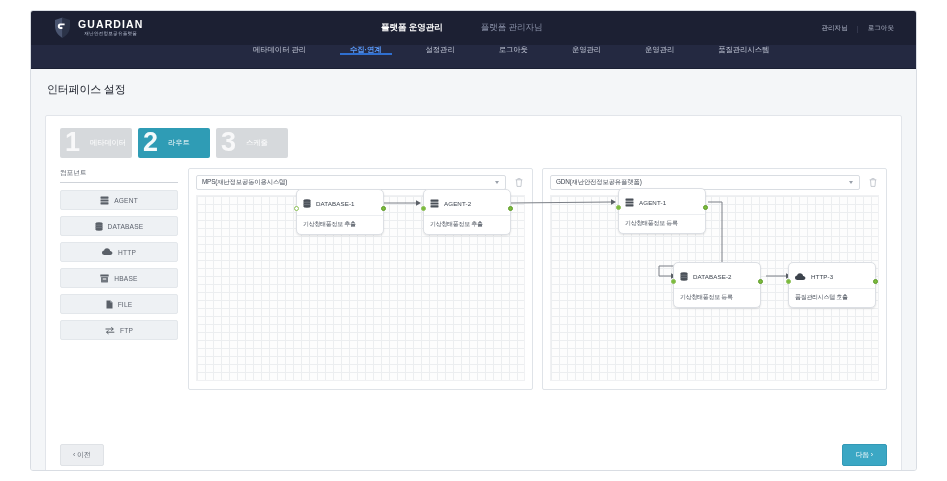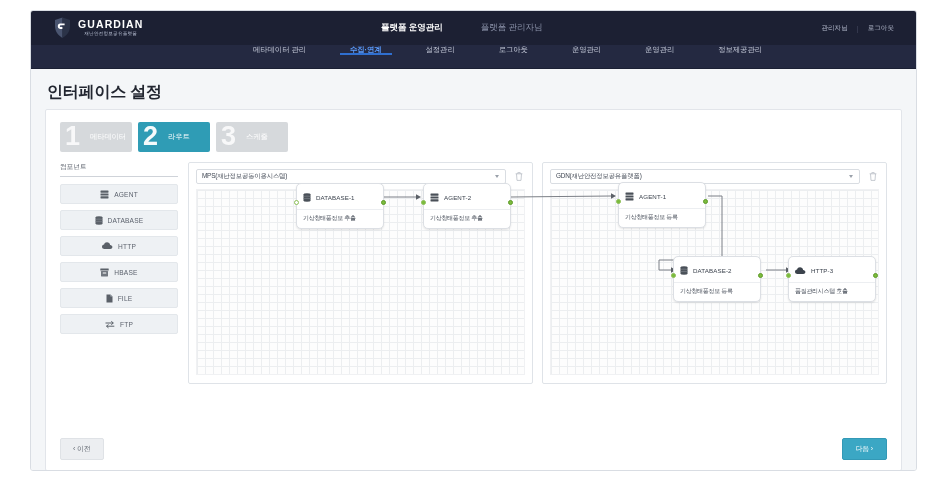--- a/index.html
+++ b/index.html
@@ -103,24 +103,24 @@
   }
 
   
   .content {
     position: relative;
     height: 403px;
     background: #f4f6f8;
     padding: 10px 14px 0 14px;
   }
   .page-title {
-    font-size: 16px;
-    font-weight: bold;
+    font-size: 11px;
+    font-weight: normal;
     color: #222630;
-    margin: 3px 0 6px 2px;
+    margin: 3px 0 18px 2px;
     letter-spacing: -0.2px;
   }
   .card {
     position: relative;
     background: #ffffff;
     border: 1px solid #e2e5ea;
     border-radius: 2px;
     height: 362px;
     padding: 12px 14px;
   }
@@ -343,21 +343,21 @@
     </div>
   </div>
 
   <div class="subnav">
     <div class="subnav-item">메타데이터 관리</div>
     <div class="subnav-item active">수집·연계</div>
     <div class="subnav-item">설정관리</div>
     <div class="subnav-item">로그아웃</div>
     <div class="subnav-item">운영관리</div>
     <div class="subnav-item">운영관리</div>
-    <div class="subnav-item">정보제공관리</div>
+    <div class="subnav-item">품질관리시스템</div>
   </div>
 
   <div class="content">
     <div class="page-title">인터페이스 설정</div>
 
     <div class="card">
 
       <div class="steps">
         <div class="step">
           <span class="step-num">1</span>

